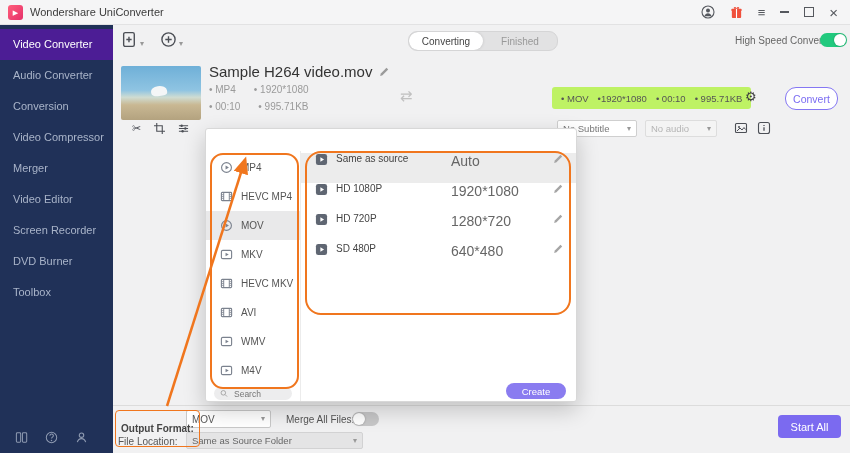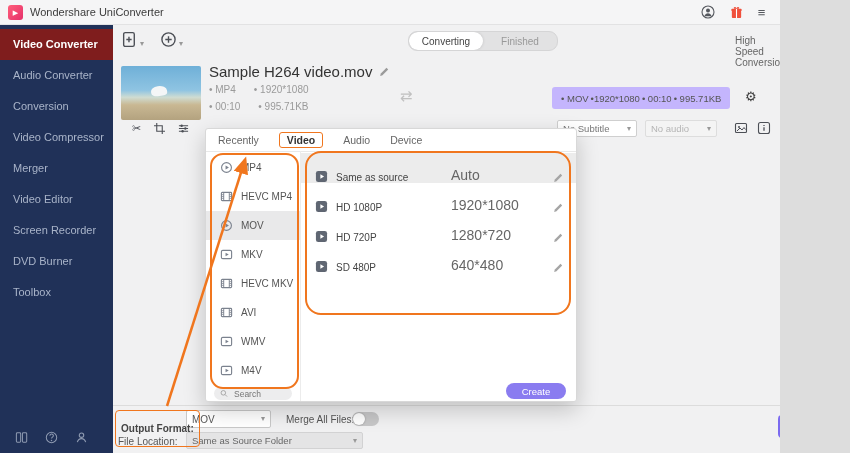--- a/index.html
+++ b/index.html
@@ -1,69 +1,69 @@
 <!DOCTYPE html>
 <html><head>
 <meta charset="utf-8">
 <style>
   html,body{margin:0;padding:0;background:#ddd}
-  #app{position:relative;width:780px;height:453px;background:#f1f1f2;font-family:"Liberation Sans",sans-serif;overflow:hidden}
+  #app{position:relative;width:850px;height:453px;background:#f1f1f2;font-family:"Liberation Sans",sans-serif;overflow:hidden}
   .abs{position:absolute}
   .flex{display:flex;align-items:center}
   svg.ic{display:block}
 
   
   .titlebar{position:absolute;left:0;top:0;width:850px;height:24px;background:#f5f5f6;border-bottom:1px solid #e2e2e3;display:flex;align-items:center;z-index:2}
   .logo{width:15px;height:15px;border-radius:3px;margin:0 7px 0 8px;background:linear-gradient(135deg,#ff5f7a,#e5306b);display:flex;align-items:center;justify-content:center;flex:none}
   .logo span{color:#fff;font-size:7px;line-height:1}
   .app-title{font-size:11px;color:#3c3c3c}
   .tb-right{margin-left:auto;display:flex;align-items:center;gap:15px;padding-right:12px}
   .tb-ic{color:#55585e;font-size:13px;line-height:1;cursor:pointer;display:flex;align-items:center}
   .max-box{width:8px;height:8px;border:1.2px solid #55585e}
   .min-bar{width:9px;height:2px;background:#55585e}
 
   
   .sidebar{position:absolute;left:0;top:24px;width:113px;height:429px;background:#203158;padding-top:5px;box-sizing:border-box;z-index:1}
   .side-item{height:31px;line-height:31px;padding-left:13px;font-size:11px;color:#a9b4c9;cursor:pointer;white-space:nowrap}
-  .side-item.active{background:#7f1d1d;color:#fff;font-weight:bold}
+  .side-item.active{background:#4c1d95;color:#fff;font-weight:normal}
   .side-foot{position:absolute;left:15px;bottom:9px;display:flex;gap:17px;align-items:center;color:#8d99b0}
 
   
   .tool-btn{position:absolute;top:31px;display:flex;align-items:flex-end;gap:2px;color:#4c4f56;cursor:pointer}
   .seg{position:absolute;left:408px;top:31px;width:148px;height:18px;border-radius:9px;background:#e2e2e3;border:1px solid #d5d5d6;display:flex;font-size:10px;overflow:hidden}
   .seg>div{flex:1;display:flex;align-items:center;justify-content:center;cursor:pointer}
   .seg .on{background:#fff;border-radius:9px;color:#444;box-shadow:0 0 3px rgba(0,0,0,.15)}
   .seg .off{color:#999}
   .toggle{border-radius:7px;position:absolute;cursor:pointer}
   .knob{position:absolute;top:1px;width:12px;height:12px;border-radius:50%;background:#fff;box-shadow:0 0 2px rgba(0,0,0,.3)}
 
   
   .thumb{position:absolute;left:121px;top:66px;width:80px;height:54px;border-radius:2px;cursor:pointer;
     background:linear-gradient(180deg,#6fb0d8 0%,#8fc4e2 45%,#cfdcd2 58%,#c9b893 72%,#b3a27f 100%)}
   .thumb .bird{position:absolute;left:30px;top:20px;width:16px;height:10px;background:#f4f6f7;border-radius:60% 70% 40% 50%;transform:rotate(-8deg)}
   .meta{position:absolute;font-size:10px;color:#9a9a9a;display:flex;gap:18px}
-  .summary{position:absolute;left:552px;top:87px;height:22px;display:flex;align-items:center;gap:2px;padding:0 9px;background:#c4b5fd;border-radius:3px;font-size:9.5px;color:#555}
+  .summary{position:absolute;left:552px;top:87px;height:22px;display:flex;align-items:center;gap:9px;padding:0 9px;background:#bef264;border-radius:3px;font-size:9.5px;color:#555}
   .convert-btn{position:absolute;left:785px;top:87px;width:51px;height:21px;border:1px solid #8577f3;color:#7a6bf2;border-radius:11px;font-size:10.5px;background:#fff;display:flex;align-items:center;justify-content:center;cursor:pointer}
   .mini-select{position:absolute;height:17px;border-radius:2px;display:flex;align-items:center;justify-content:space-between;padding:0 5px;font-size:9.5px;box-sizing:border-box;cursor:pointer}
 
   
   .popup{position:absolute;left:205px;top:128px;width:370px;height:272px;background:#fff;border:1px solid #d8d8d8;border-radius:3px;box-shadow:0 8px 22px rgba(0,0,0,.2);z-index:5}
   .tabs{height:22px;display:flex;align-items:center;padding-left:12px;gap:20px;border-bottom:1px solid #e8e8e8;font-size:10.5px;color:#666}
   .tab{cursor:pointer}
   .tab.active{font-weight:bold;color:#333;border:1.5px solid #f0761e;border-radius:3px;padding:0 7px;line-height:14px}
   .v-div{position:absolute;left:94px;top:22px;bottom:0;width:1px;background:#ececec}
   .fmt-col{position:absolute;left:0;top:24px;width:94px}
   .fmt-row{height:29px;display:flex;align-items:center;padding-left:14px;gap:8px;font-size:10px;color:#555;cursor:pointer}
   .fmt-row.selected{background:#e9e9ea}
   .fmt-row svg{color:#7b828e;flex:none}
   .o-rect{position:absolute;border:2px solid #f0761e;pointer-events:none;z-index:6}
   .search{position:absolute;left:8px;top:258px;width:78px;height:13px;background:#ededee;border-radius:7px;display:flex;align-items:center;gap:4px;padding:0 6px;box-sizing:border-box}
   .search input{width:50px;font-size:8.5px;color:#888;background:transparent;border:none;outline:none;font-family:"Liberation Sans",sans-serif}
   .q-col{position:absolute;left:95px;top:24px;right:0}
-  .q-row{height:30px;display:flex;align-items:flex-end;padding-left:14px;position:relative;cursor:pointer}
+  .q-row{height:30px;display:flex;align-items:flex-start;padding-left:14px;position:relative;cursor:pointer}
   .q-row.selected{background:#ececec}
   .q-row .name{margin-left:8px;width:115px;font-size:10px;color:#444}
   .q-row .res{font-size:14px;color:#666}
   .q-row .pencil{position:absolute;right:12px;color:#a5a5a5}
   .create-btn{position:absolute;left:300px;top:254px;width:60px;height:16px;background:#8a7cf0;border-radius:8px;color:#fff;font-size:9.5px;display:flex;align-items:center;justify-content:center;cursor:pointer}
 
   
   .f-divider{position:absolute;left:113px;top:405px;width:737px;border-top:1px solid #dcdcdc}
   .of-label{position:absolute;left:115px;top:410px;padding:12px 5px;border:1.5px solid #f0761e;border-radius:4px;font-size:10px;font-weight:bold;color:#444;z-index:3}
   .start-btn{position:absolute;left:778px;top:415px;width:63px;height:23px;background:#7b6af0;border-radius:4px;color:#fff;font-size:11px;display:flex;align-items:center;justify-content:center;cursor:pointer}
@@ -276,26 +276,20 @@
     <span class="caret">▾</span>
   </div>
   <svg class="ic abs" style="left:734px;top:121px;color:#4c4f56" width="14" height="14">
       <use href="#i-image"></use>
     </svg>
   <svg class="ic abs" style="left:757px;top:121px;color:#4c4f56" width="14" height="14">
       <use href="#i-info"></use>
     </svg>
 
   <div class="popup">
-    <div class="tabs">
-      <span class="tab">Recently</span>
-      <span class="tab active">Video</span>
-      <span class="tab">Audio</span>
-      <span class="tab">Device</span>
-    </div>
     <div class="v-div"></div>
 
     <div class="fmt-col">
       <div class="fmt-row">
           <svg class="ic" width="13" height="13">
             <use href="#i-circle-play"></use>
           </svg>
           <span>MP4</span>
         </div>
       <div class="fmt-row">

